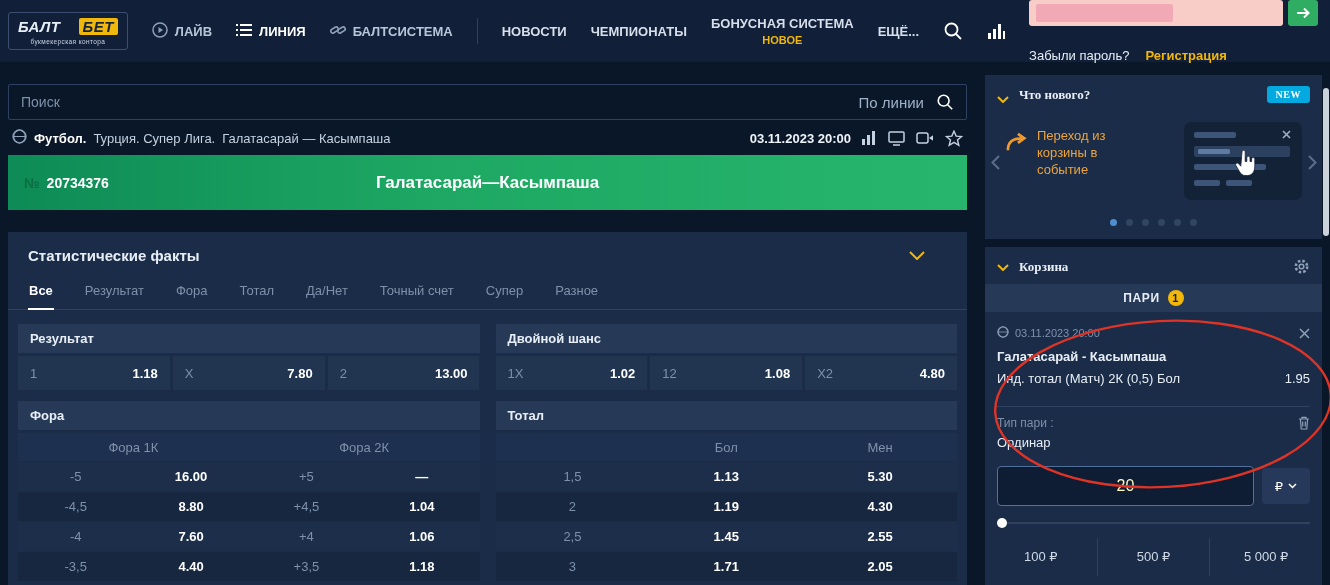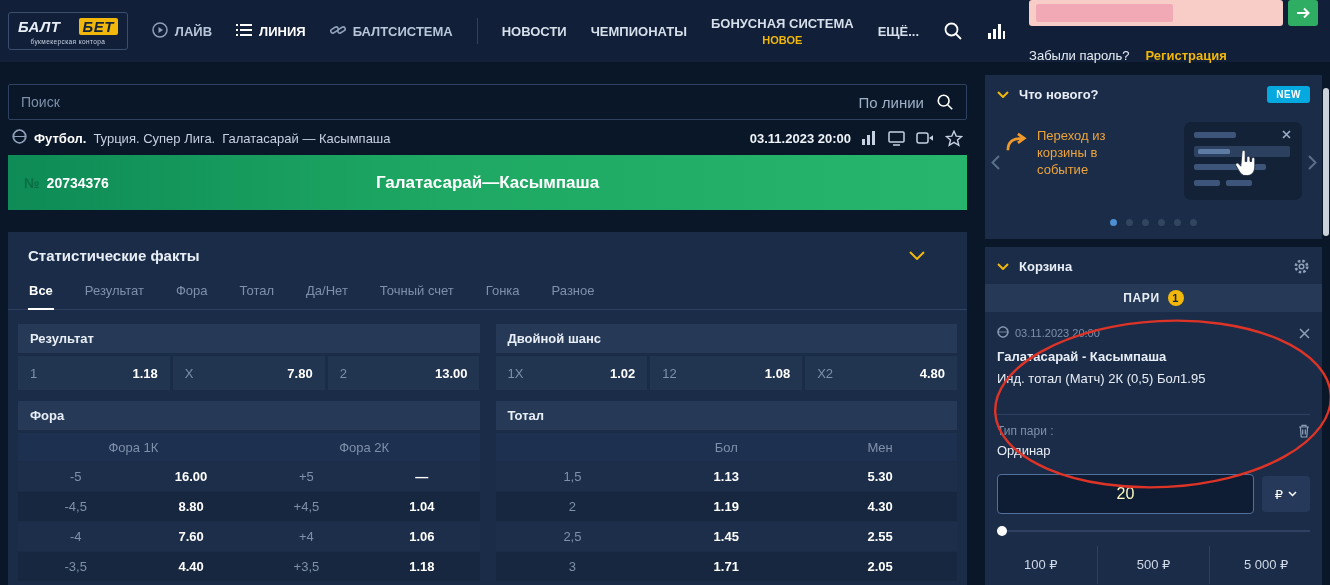--- a/index.html
+++ b/index.html
@@ -68,41 +68,41 @@
   .grow { display:flex; height:29px; align-items:center; margin-bottom:1px; }
   .grow:nth-of-type(odd) { background:#1d2e4a; }
   .grow:nth-of-type(even) { background:#16273f; }
   .hpair { flex:1; display:flex; cursor:pointer; }
   .hpair > span { flex:1; text-align:center; }
   .tline { flex:1; text-align:center; color:#7e90aa; }
   .tcell { flex:1; text-align:center; cursor:pointer; }
   
   .sidebar { width:337px; margin-left:10px; padding-top:13px; display:flex; flex-direction:column; gap:8px; }
   .panel { background:#1b2c48; }
-  .panel-header { display:flex; align-items:center; gap:10px; padding:11px 12px 9px; font-weight:bold; font-size:13px; }
+  .panel-header { display:flex; align-items:flex-end; gap:10px; padding:11px 12px 9px; font-weight:bold; font-size:13px;font-family:Liberation Serif, serif; }
   .new-badge { margin-left:auto; background:#04a9e0; color:#fff; font-size:10px; font-weight:bold; padding:3px 9px; border-radius:3px; letter-spacing:.5px; }
   .carousel { display:flex; align-items:center; padding:6px 2px 12px; }
   .car-nav { width:16px; display:flex; justify-content:center; cursor:pointer; }
   .slide { flex:1; display:flex; align-items:flex-start; gap:8px; padding:4px 2px; cursor:pointer; }
   .slide-arrow { margin-top:10px; }
   .slide-text { width:100px; color:#eda43b; font-size:13px; line-height:1.3; margin-top:6px; }
   .illu { margin-left:auto; }
   .dots { display:flex; gap:9px; justify-content:center; padding-bottom:13px; }
   .dot { width:7px; height:7px; border-radius:50%; background:#32465f; cursor:pointer; }
   .dot.active { background:#4d8fd1; }
   .basket { flex:1; display:flex; flex-direction:column; }
   .basket .panel-header { justify-content:space-between; }
   .bh-left { display:flex; align-items:center; gap:10px; }
   .pari-bar { background:#263a58; height:28px; display:flex; align-items:center; justify-content:center; gap:8px; font-weight:bold; font-size:12px; letter-spacing:.6px; cursor:pointer; }
   .pari-count { background:#f2b70b; color:#15253d; width:16px; height:16px; border-radius:50%; display:flex; align-items:center; justify-content:center; font-size:11px; font-weight:bold; }
   .bet-card { padding:14px 12px 0; }
   .bet-date-row { display:flex; align-items:center; gap:6px; color:#7e90aa; font-size:11px; }
   .bet-close { margin-left:auto; cursor:pointer; display:flex; }
   .bet-teams { font-weight:bold; margin-top:9px; }
-  .bet-market-row { display:flex; margin-top:7px; padding-bottom:28px; border-bottom:1px solid #2e4160; }
+  .bet-market-row { display:flex; justify-content:space-between; margin-top:7px; padding-bottom:20px; border-bottom:1px solid #2e4160; }
   .bet-type-row { display:flex; justify-content:space-between; align-items:center; margin-top:9px; color:#7e90aa; font-size:12px;text-align:center; }
   .bet-type-value { margin-top:5px; color:#e8eef6; font-size:13px; }
   .stake-row { display:flex; align-items:center; gap:8px; padding:16px 12px 0; }
   .stake-input { flex:1; height:40px; background:#0e1d33; border:1px solid #52709c; border-radius:4px; color:#fef9c3; font-size:16px; text-align:center; font-family:inherit; outline:none; }
   .currency-btn { width:48px; height:36px; background:#26395a; border:none; border-radius:4px; display:flex; align-items:center; justify-content:center; gap:5px; color:#fff; font-size:13px; cursor:pointer; font-family:inherit; }
   .slider { position:relative; height:10px; margin:12px 12px 0; cursor:pointer; }
   .slider-track { position:absolute; left:0; right:0; top:4px; height:2px; background:#2e4160; }
   .slider-handle { position:absolute; left:0; top:0; width:10px; height:10px; border-radius:50%; background:#fff; cursor:grab; }
   .quick { display:flex; margin-top:10px; }
   .quick-item { flex:1; text-align:center; padding:11px 0 12px; color:#cfd9e7; cursor:pointer; border-left:1px solid #2e4160; }
@@ -267,21 +267,21 @@
             </span>
         </div>
 
         <div class="tabs">
           <span class="tab active">Все</span>
           <span class="tab">Результат</span>
           <span class="tab">Фора</span>
           <span class="tab">Тотал</span>
           <span class="tab">Да/Нет</span>
           <span class="tab">Точный счет</span>
-          <span class="tab">Гонка</span>
+          <span class="tab">Супер</span>
           <span class="tab">Разное</span>
         </div>
 
         <div class="markets">
 
           <div class="mcol">
             <div class="market-header">Результат</div>
             <div class="cells">
               <div class="cell">
                   <span class="lbl">1</span>

